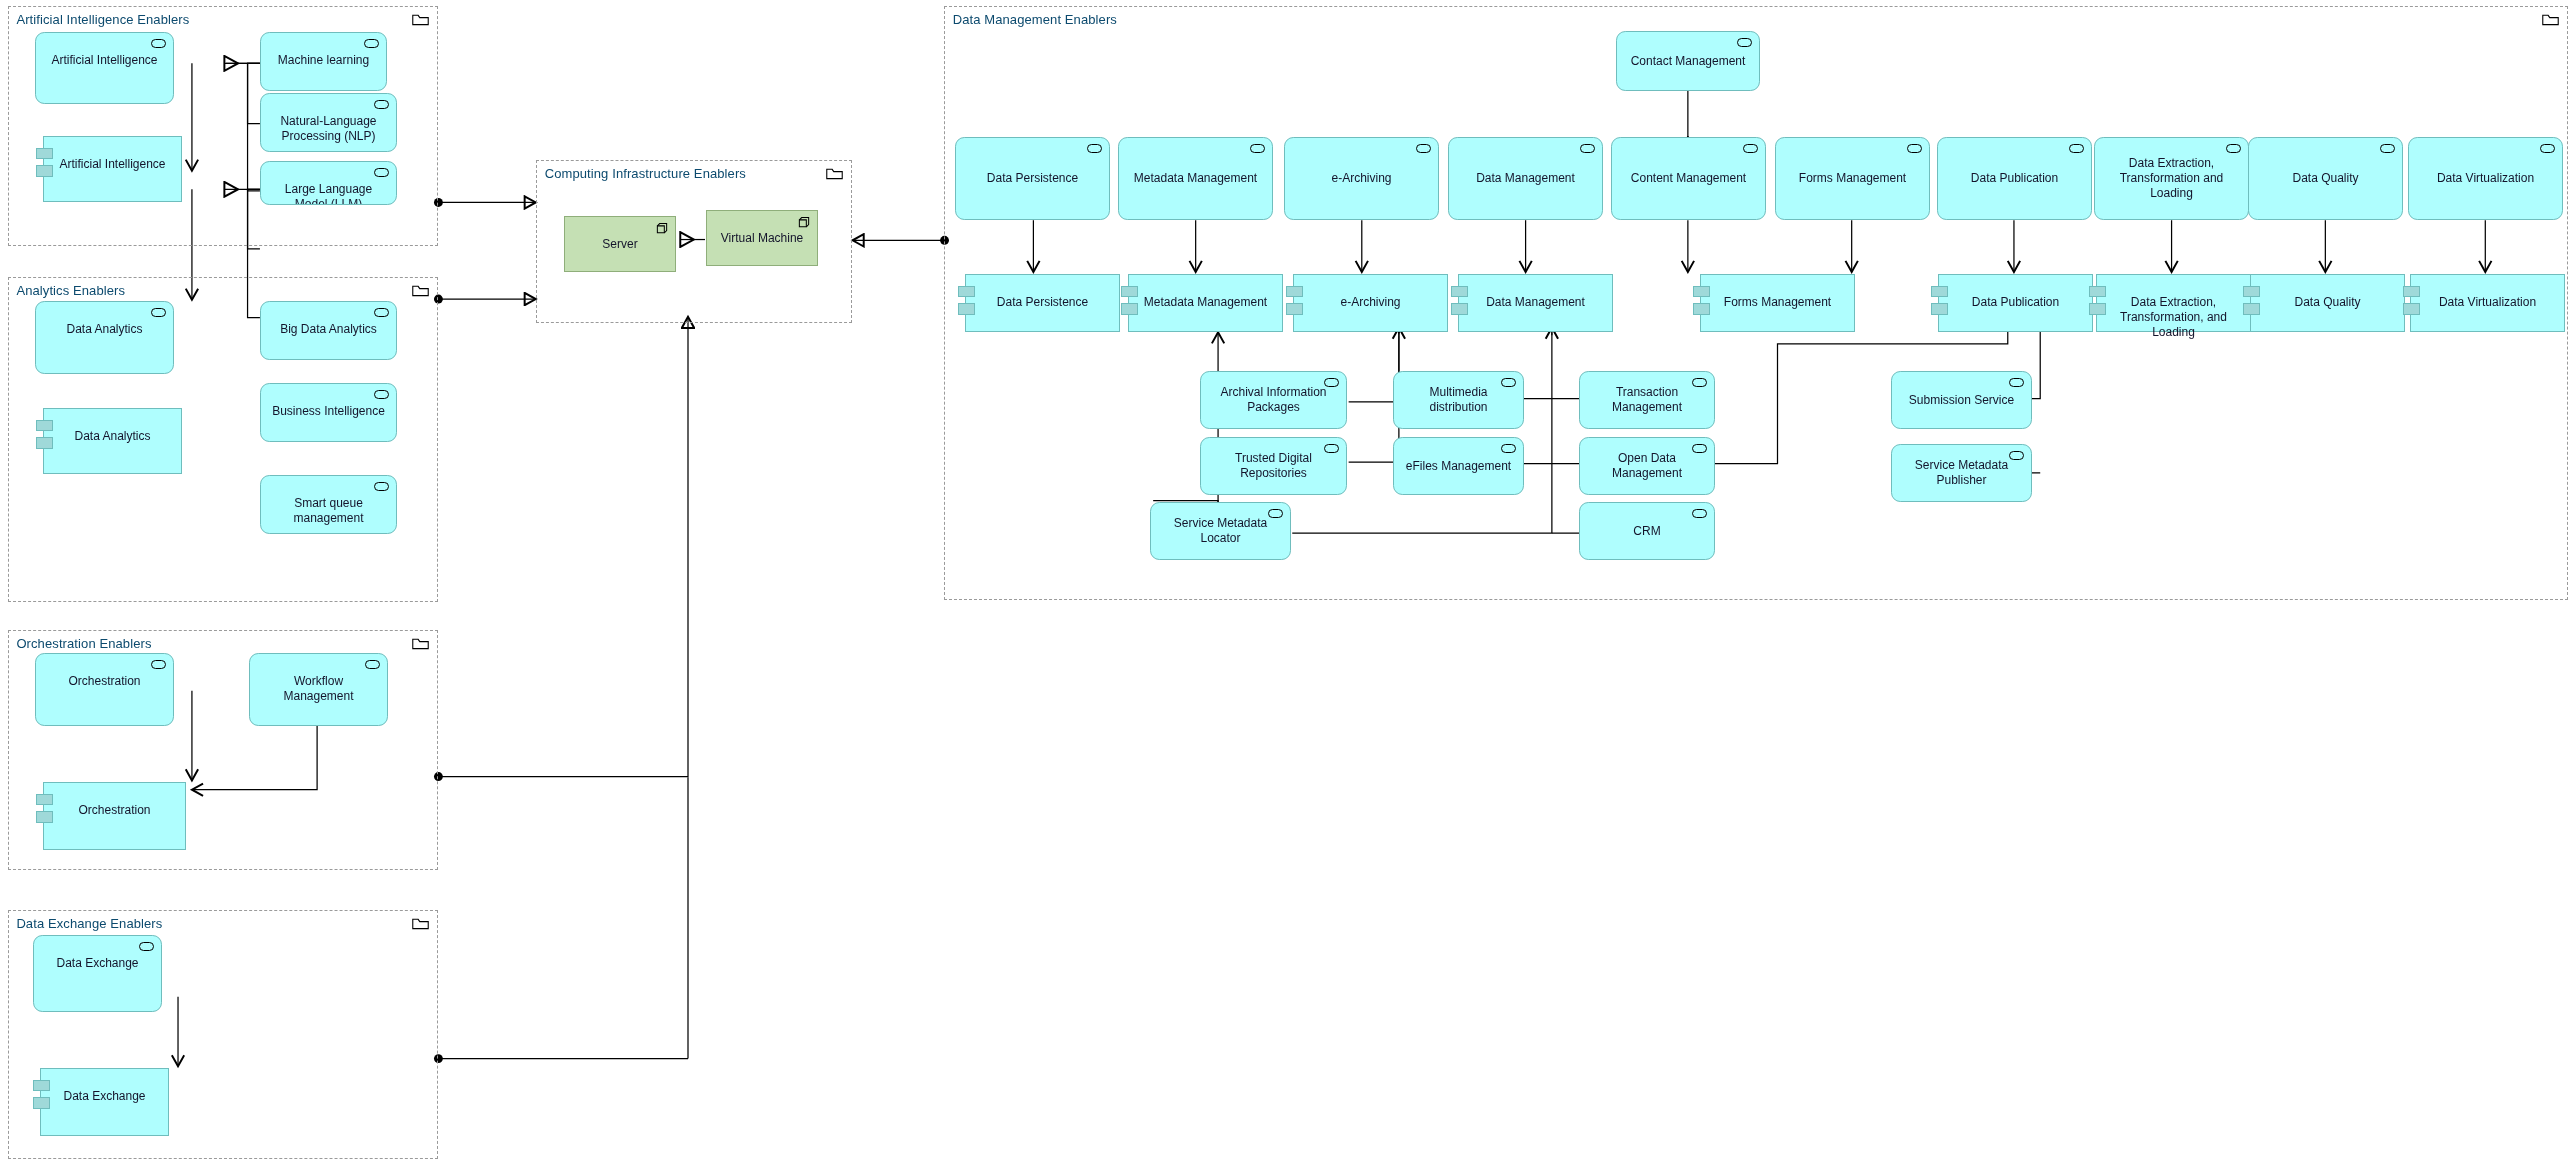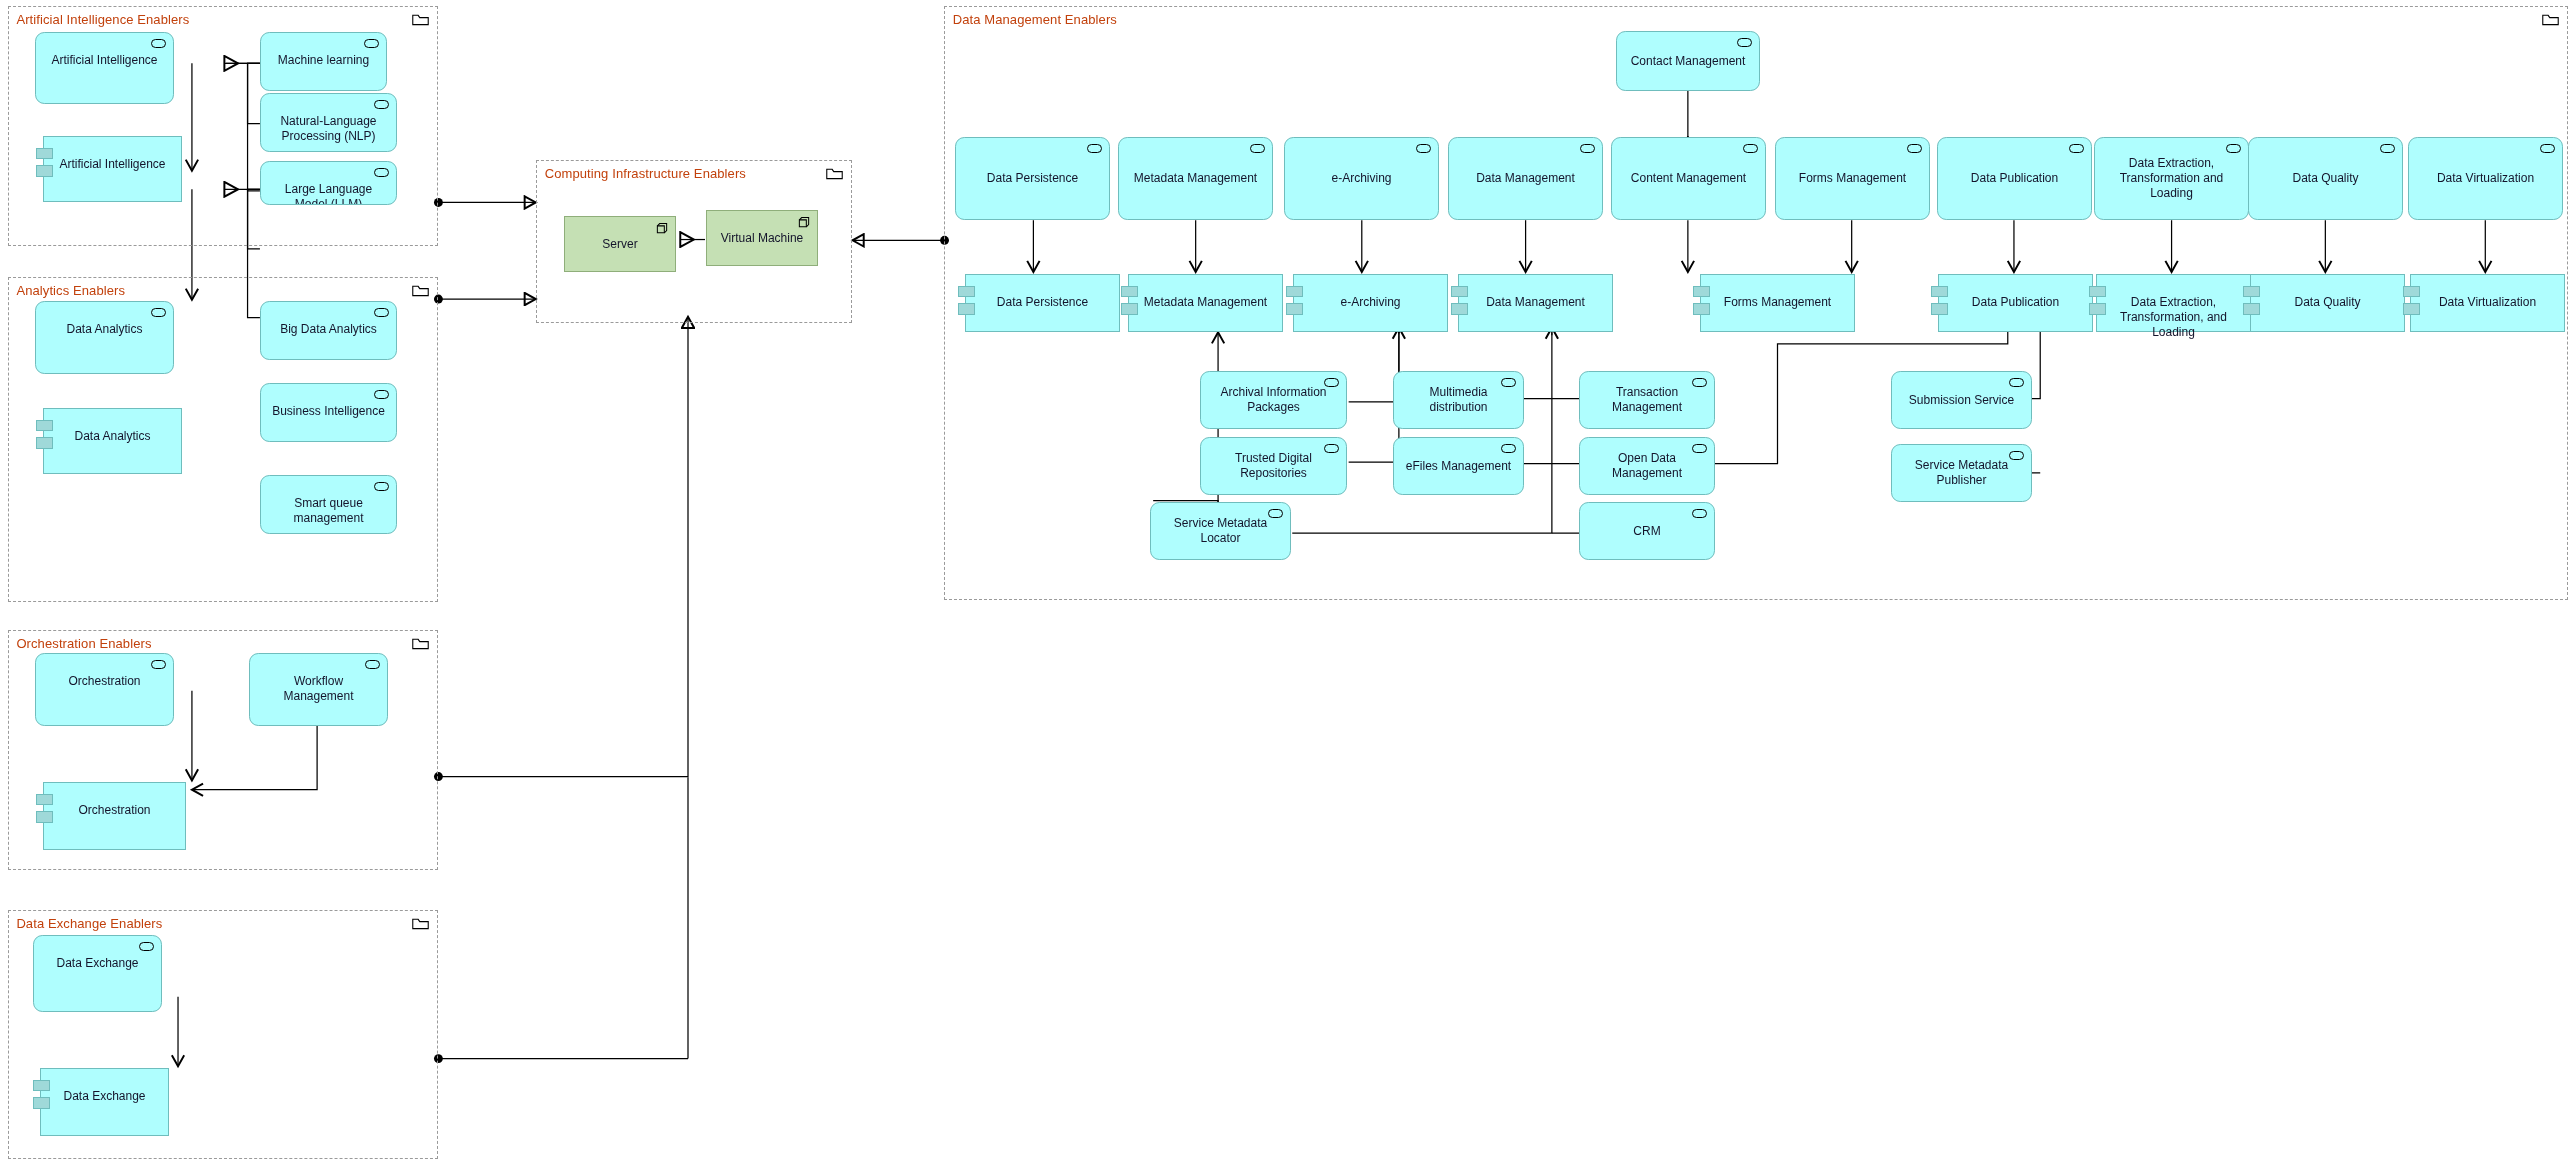--- a/index.html
+++ b/index.html
@@ -18,21 +18,21 @@
   
   .group {
     position: absolute;
     border: 1.5px dashed #9a9a9a;
     background: transparent;
   }
   .group > .group-title {
     position: absolute;
     top: 4.6px; left: 7.7px;
     font-size: 13px;
-    color: #c2410c;
+    color: #0c4a6e;
     white-space: nowrap;
     letter-spacing: 0.1px;
   }
   .group > .folder-icon {
     position: absolute;
     top: 6.2px; right: 7.7px;
     width: 17px; height: 12.4px;
   }
   
   .svc {

